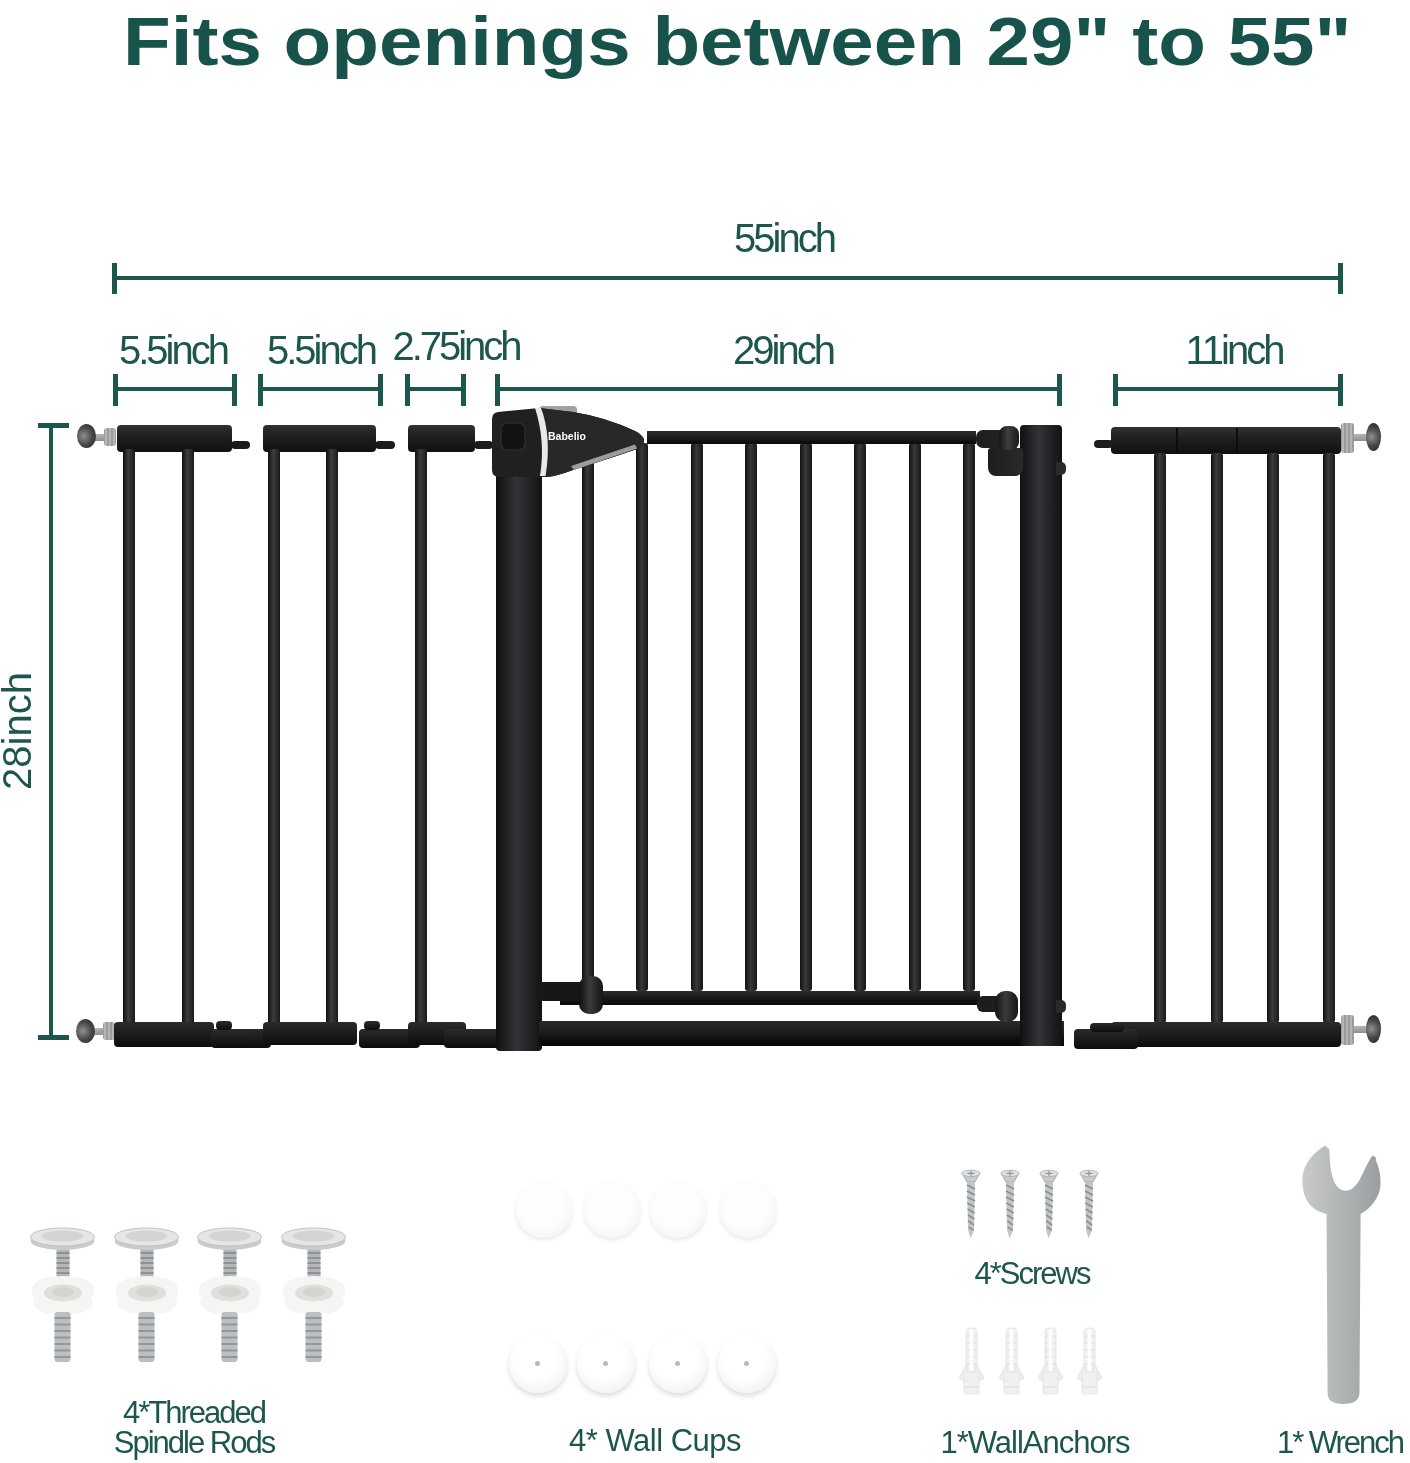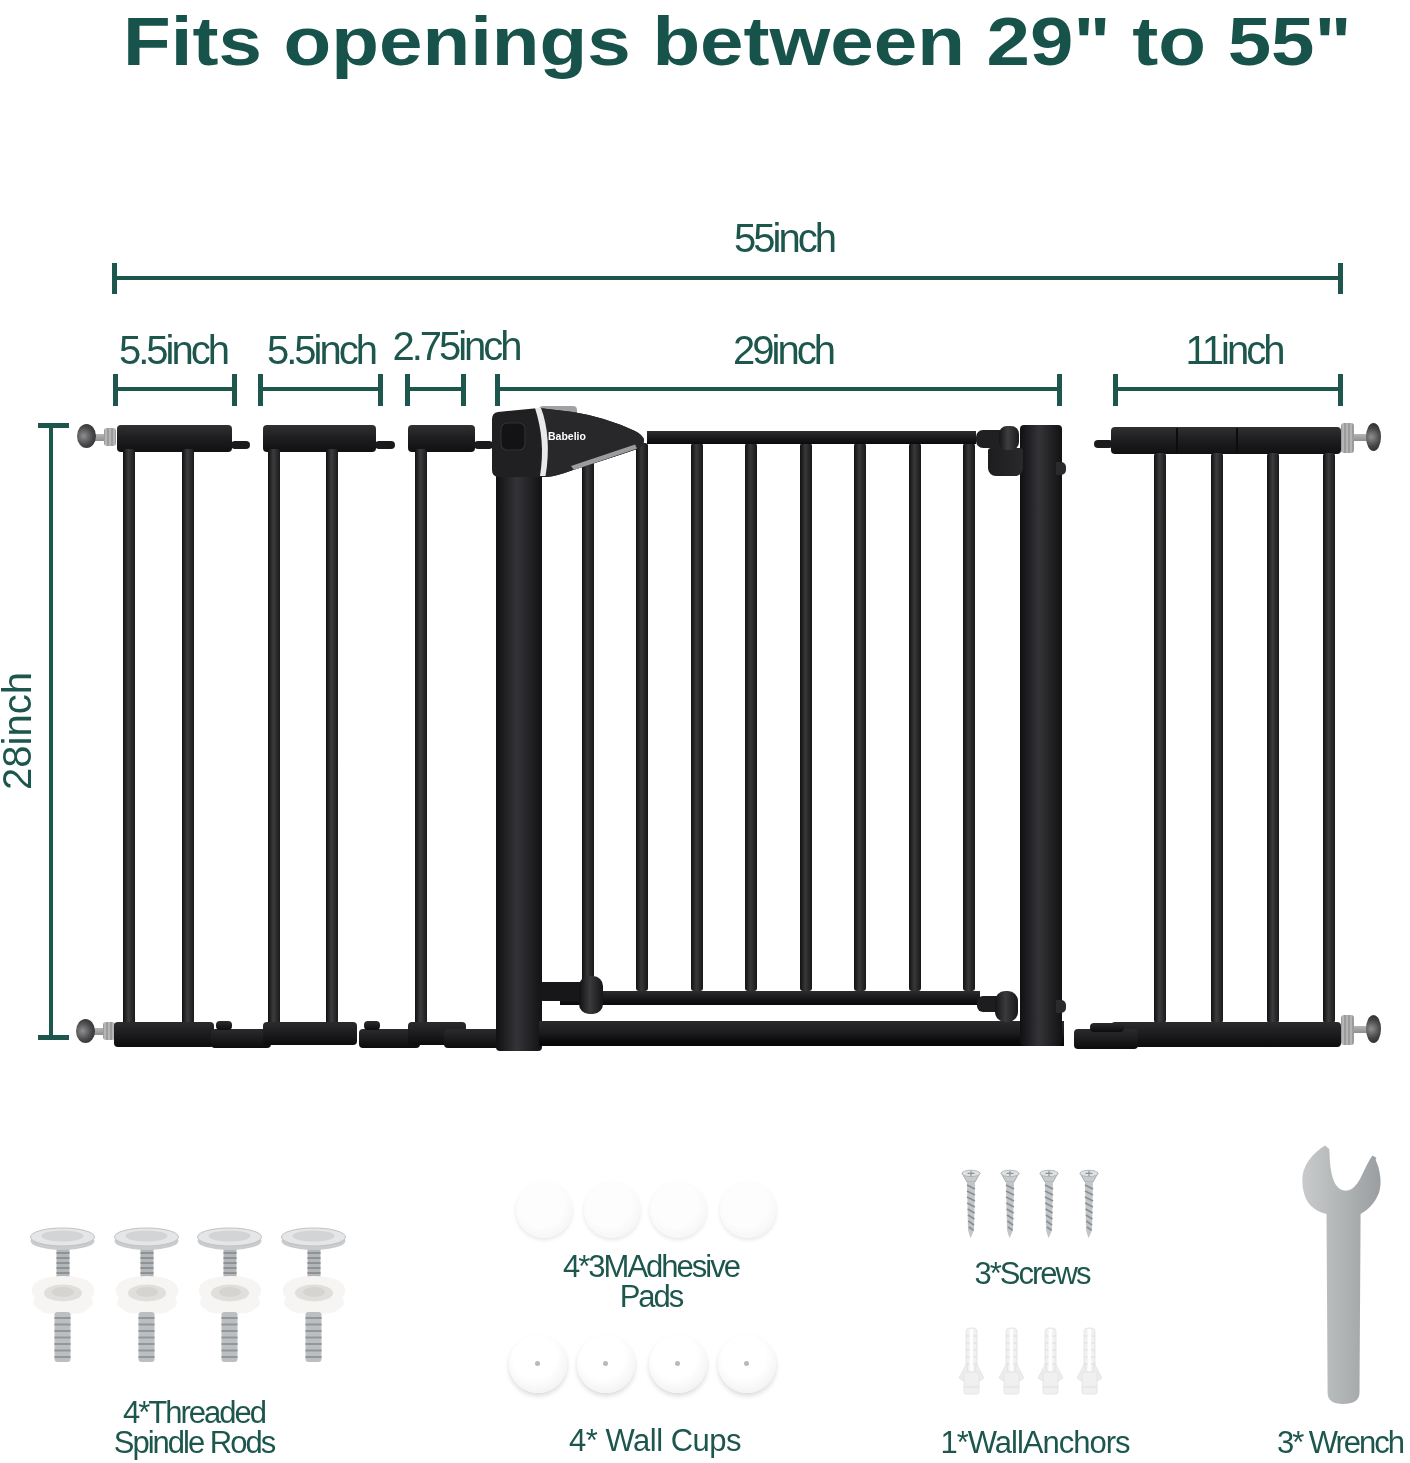--- a/index.html
+++ b/index.html
@@ -204,21 +204,20 @@
   <use href="#rod" x="253" y="0"></use>
 </svg>
 
 <div class="cap" style="left:194px;top:1398px;">4*Threaded<br>Spindle Rods</div>
 
 <div class="pad" style="left:516px;top:1182px;"></div>
 <div class="pad" style="left:584px;top:1182px;"></div>
 <div class="pad" style="left:650px;top:1182px;"></div>
 <div class="pad" style="left:720px;top:1182px;"></div>
 
-<div class="cap" style="left:651px;top:1252px;">4*3MAdhesive<br>Pads</div>
 
 <div class="cup" style="left:509px;top:1335px;"></div>
 <div class="cup" style="left:577px;top:1335px;"></div>
 <div class="cup" style="left:649px;top:1335px;"></div>
 <div class="cup" style="left:718px;top:1335px;"></div>
 <div class="cupdot" style="left:535px;top:1361px;"></div>
 <div class="cupdot" style="left:603px;top:1361px;"></div>
 <div class="cupdot" style="left:675px;top:1361px;"></div>
 <div class="cupdot" style="left:744px;top:1361px;"></div>
 
@@ -233,21 +232,21 @@
       <path d="M9 12 L17 12 L16 60 Q 13 68 12.5 68 Q 11 64 10 60 Z" fill="#c3c6c8"></path>
       <path d="M9 15 l8 4 M9 21 l8 4 M9 27 l8 4 M9.3 33 l7.5 4 M9.6 39 l7 4 M10 45 l6.4 4 M10.4 51 l5.6 4 M11 57 l4.6 3.4" stroke="#8b9092" stroke-width="1.8"></path>
     </g>
   </defs>
   <use href="#screw" x="0" y="2"></use>
   <use href="#screw" x="39" y="2"></use>
   <use href="#screw" x="78" y="2"></use>
   <use href="#screw" x="118" y="2"></use>
 </svg>
 
-<div class="cap" style="left:1032px;top:1259px;">3*Screws</div>
+<div class="cap" style="left:1032px;top:1259px;">4*Screws</div>
 
 <svg class="abs" style="left:958px;top:1326px;" width="160" height="72" viewBox="0 0 160 72">
   <defs>
     <g id="anchor">
       <rect x="8" y="2" width="11" height="47" rx="3.5" fill="#f1f1f1" stroke="#e2e2e2" stroke-width="0.8"></rect>
       <path d="M8 10 h11 M8 17 h11 M8 24 h11 M8 31 h11 M8 38 h11" stroke="#e4e4e4" stroke-width="1.6"></path>
       <rect x="11.6" y="3" width="3.6" height="42" fill="#fefefe"></rect>
       <path d="M9 37 L1 52 L7 56 L10 47 Z" fill="#ededed" stroke="#e0e0e0" stroke-width="0.7"></path>
       <path d="M18 37 L26 52 L20 56 L17 47 Z" fill="#ededed" stroke="#e0e0e0" stroke-width="0.7"></path>
       <rect x="6" y="46" width="15" height="22" rx="2" fill="#f0f0f0" stroke="#e2e2e2" stroke-width="0.8"></rect>
@@ -283,15 +282,15 @@
            C 81.3 18.6 81.5 18 82.6 17
            L 78.5 14.5
            C 74.5 20 70 30 66 38
            C 62.5 44.5 58 49 53 49.6
            Q 46 50.2 42 44
            C 38 37.5 36 28 35.5 12
            L 35.2 8
            Z" fill="url(#wg)"></path>
 </svg>
 
-<div class="cap" style="left:1340px;top:1428px;">3* Wrench</div>
+<div class="cap" style="left:1340px;top:1428px;">1* Wrench</div>
 
 </div>
 
 </body></html>

